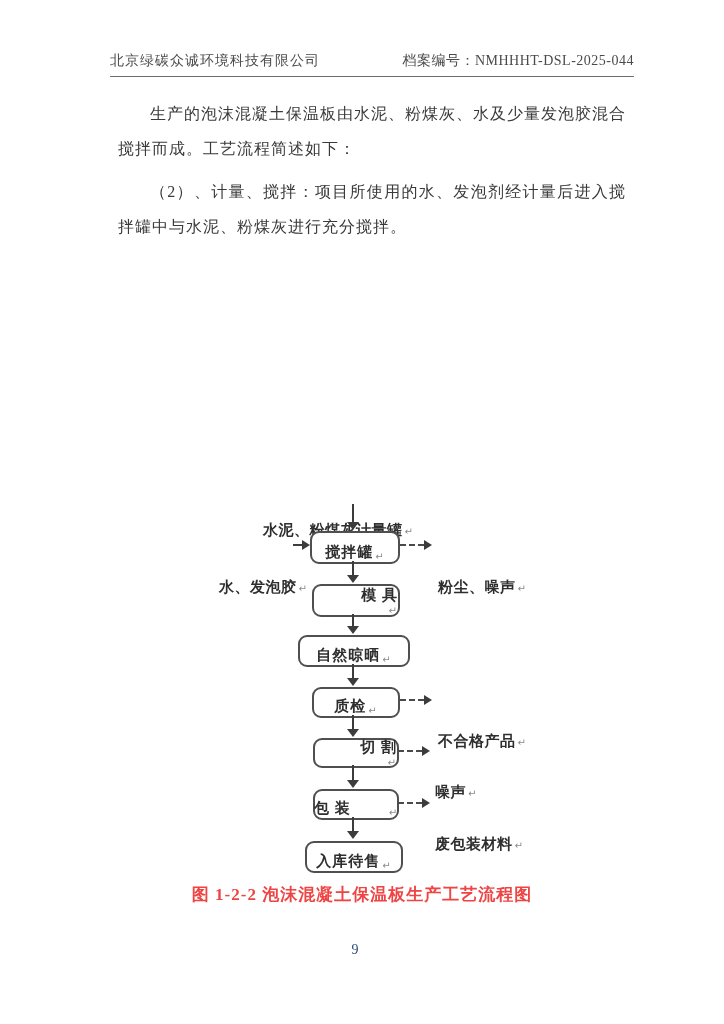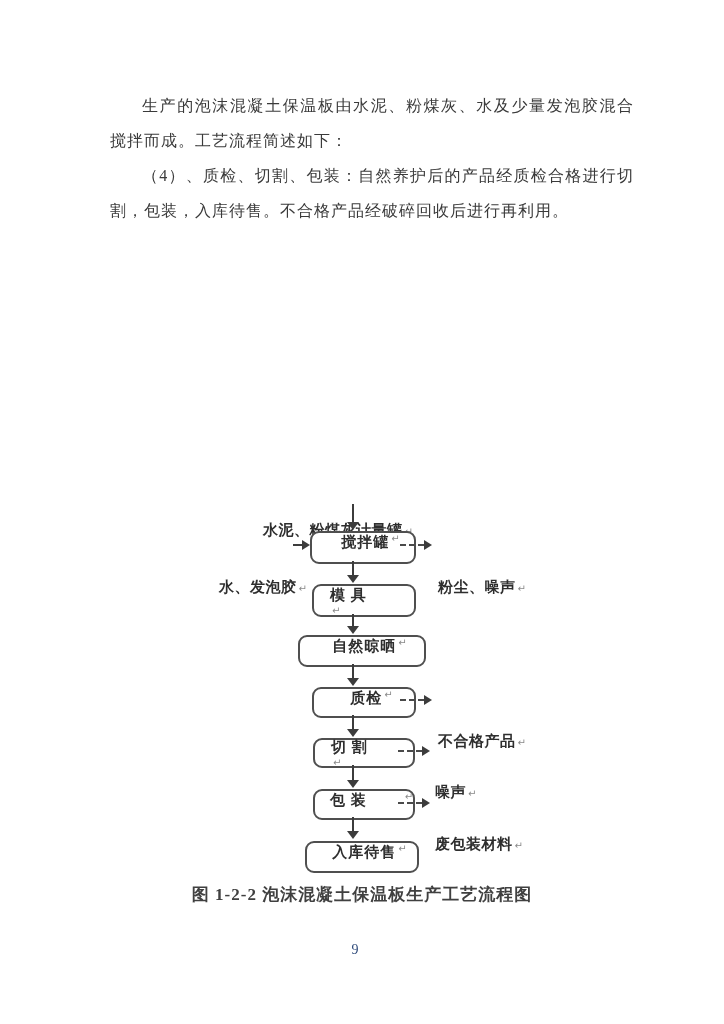--- a/index.html
+++ b/index.html
@@ -18,63 +18,67 @@
     padding-bottom:6px;border-bottom:1.5px solid #6b6b6b;
     font-size:14px;color:#4a4a4a;letter-spacing:1px;
   }
   .header .docno{letter-spacing:0.5px;}
   
   .content{
     position:absolute;left:110px;top:88px;width:524px;
     font-size:16px;line-height:35px;letter-spacing:1px;
     text-align:justify;color:#3a3a3a;
   }
-  .content p{margin:0;text-indent:2em;}
+  .content p{margin:8px;text-indent:2em;}
   
   .flow{position:absolute;left:0;top:0;width:724px;height:1024px;pointer-events:none;}
   .flow *{pointer-events:auto;}
   .fc-label{
     position:absolute;font-size:15px;font-weight:700;color:#2e2e2e;
     white-space:nowrap;letter-spacing:0.5px;margin-top:40px;
   }
   .fc-box{
     position:absolute;border:2px solid #4f4f4f;border-radius:9px;
-    display:flex;align-items:flex-start;justify-content:center;
+    display:flex;align-items:flex-end;justify-content:center;
     font-size:15px;font-weight:700;color:#2e2e2e;background:#fff;
-    letter-spacing:1px;white-space:nowrap;padding-left:16px;
+    letter-spacing:1px;white-space:nowrap;
   }
   .pm{font-family:"DejaVu Sans",sans-serif;font-size:10px;color:#8a8a8a;font-weight:400;margin-left:2px;}
   .vline{position:absolute;width:2px;background:#3c3c3c;}
   .head-down{position:absolute;width:0;height:0;
     border-left:6px solid transparent;border-right:6px solid transparent;
     border-top:8px solid #3c3c3c;}
   .hline{position:absolute;height:2px;background:#3c3c3c;}
   .dline{position:absolute;height:0;border-top:2px dashed #4a4a4a;}
   .head-right{position:absolute;width:0;height:0;
     border-top:5px solid transparent;border-bottom:5px solid transparent;
     border-left:8px solid #3c3c3c;}
   
   .caption{
     position:absolute;left:0;top:883px;width:724px;text-align:center;
-    font-size:17px;font-weight:700;color:#404040;letter-spacing:1px;
+    font-size:17px;font-weight:700;color:#ef4444;letter-spacing:1px;
   }
   .pageno{
     position:absolute;left:0;top:942px;width:710px;text-align:center;
     font-size:14px;color:#2e4a7a;
   }
 </style>
 </head>
 <body>
 
 <div class="page">
 
+  <div class="header">
+    <span>北京绿碳众诚环境科技有限公司</span>
+    <span class="docno"><span>档案编号：</span><span>NMHHHT-DSL-2025-044</span></span>
+  </div>
 
   <div class="content">
     <p>生产的泡沫混凝土保温板由水泥、粉煤灰、水及少量发泡胶混合搅拌而成。工艺流程简述如下：</p>
-    <p>（4）、质检、切割、包装：自然养护后的产品经质检合格进行切割，包装，入库待售。不合格产品经破碎回收后进行再利用。</p>
+    <p>（2）、计量、搅拌：项目所使用的水、发泡剂经计量后进入搅拌罐中与水泥、粉煤灰进行充分搅拌。</p>
   </div>
 
   <div class="flow">
 
     <div class="fc-label" style="left:263px;top:481px;"><span>水泥、粉煤灰计量罐</span><span class="pm">↵</span></div>
 
     <div class="vline" style="left:352px;top:504px;height:18px;"></div>
     <div class="head-down" style="left:347px;top:522px;"></div>
 
     <div class="fc-box" style="left:310px;top:531px;width:86px;height:29px;">

